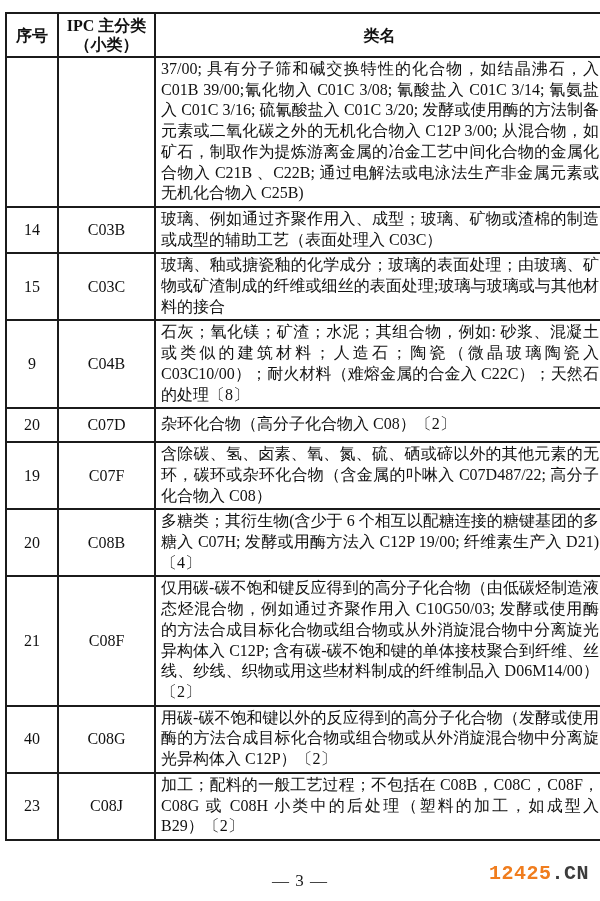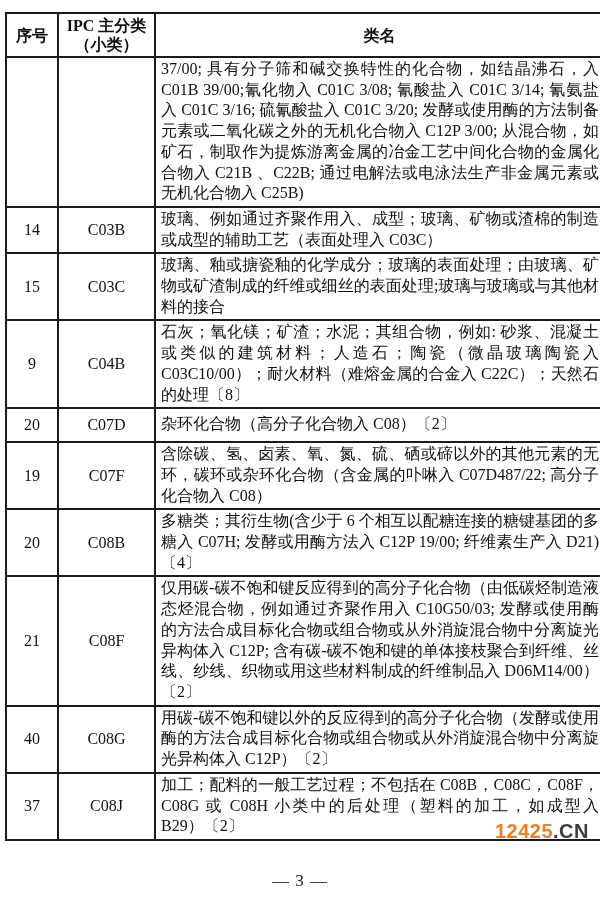--- a/index.html
+++ b/index.html
@@ -51,22 +51,22 @@
     left: 0; right: 0;
     top: 871px;
     text-align: center;
     font-size: 17px;
     color: #222;
     letter-spacing: 1px;
   }
   .footer-logo {
     position: absolute;
     right: 11px;
-    top: 820px;
-    font-family: Liberation Sans, sans-serif;
+    top: 862px;
+    font-family: Liberation Mono, monospace;
     font-weight: bold;
     font-size: 20px;
     letter-spacing: 0.5px;
   }
   .logo-num { color: #f07d1e; }
   .logo-cn  { color: #3c3c3c; }
 </style>
 </head>
 <body>
 
@@ -124,21 +124,21 @@
       <td class="cell-no">21</td>
       <td class="cell-ipc">C08F</td>
       <td class="cell-name">仅用碳-碳不饱和键反应得到的高分子化合物（由低碳烃制造液态烃混合物，例如通过齐聚作用入 C10G50/03; 发酵或使用酶的方法合成目标化合物或组合物或从外消旋混合物中分离旋光异构体入 C12P; 含有碳-碳不饱和键的单体接枝聚合到纤维、丝线、纱线、织物或用这些材料制成的纤维制品入 D06M14/00）〔2〕</td>
     </tr>
     <tr>
       <td class="cell-no">40</td>
       <td class="cell-ipc">C08G</td>
       <td class="cell-name">用碳-碳不饱和键以外的反应得到的高分子化合物（发酵或使用酶的方法合成目标化合物或组合物或从外消旋混合物中分离旋光异构体入 C12P）〔2〕</td>
     </tr>
     <tr>
-      <td class="cell-no">37</td>
+      <td class="cell-no">23</td>
       <td class="cell-ipc">C08J</td>
       <td class="cell-name">加工；配料的一般工艺过程；不包括在 C08B，C08C，C08F，C08G 或 C08H 小类中的后处理（塑料的加工，如成型入 B29）〔2〕</td>
     </tr>
   </tbody>
 </table>
 
 <div class="footer-pageno">— 3 —</div>
 
 <div class="footer-logo"><span class="logo-num">12425</span><span class="logo-cn">.CN</span></div>
 

